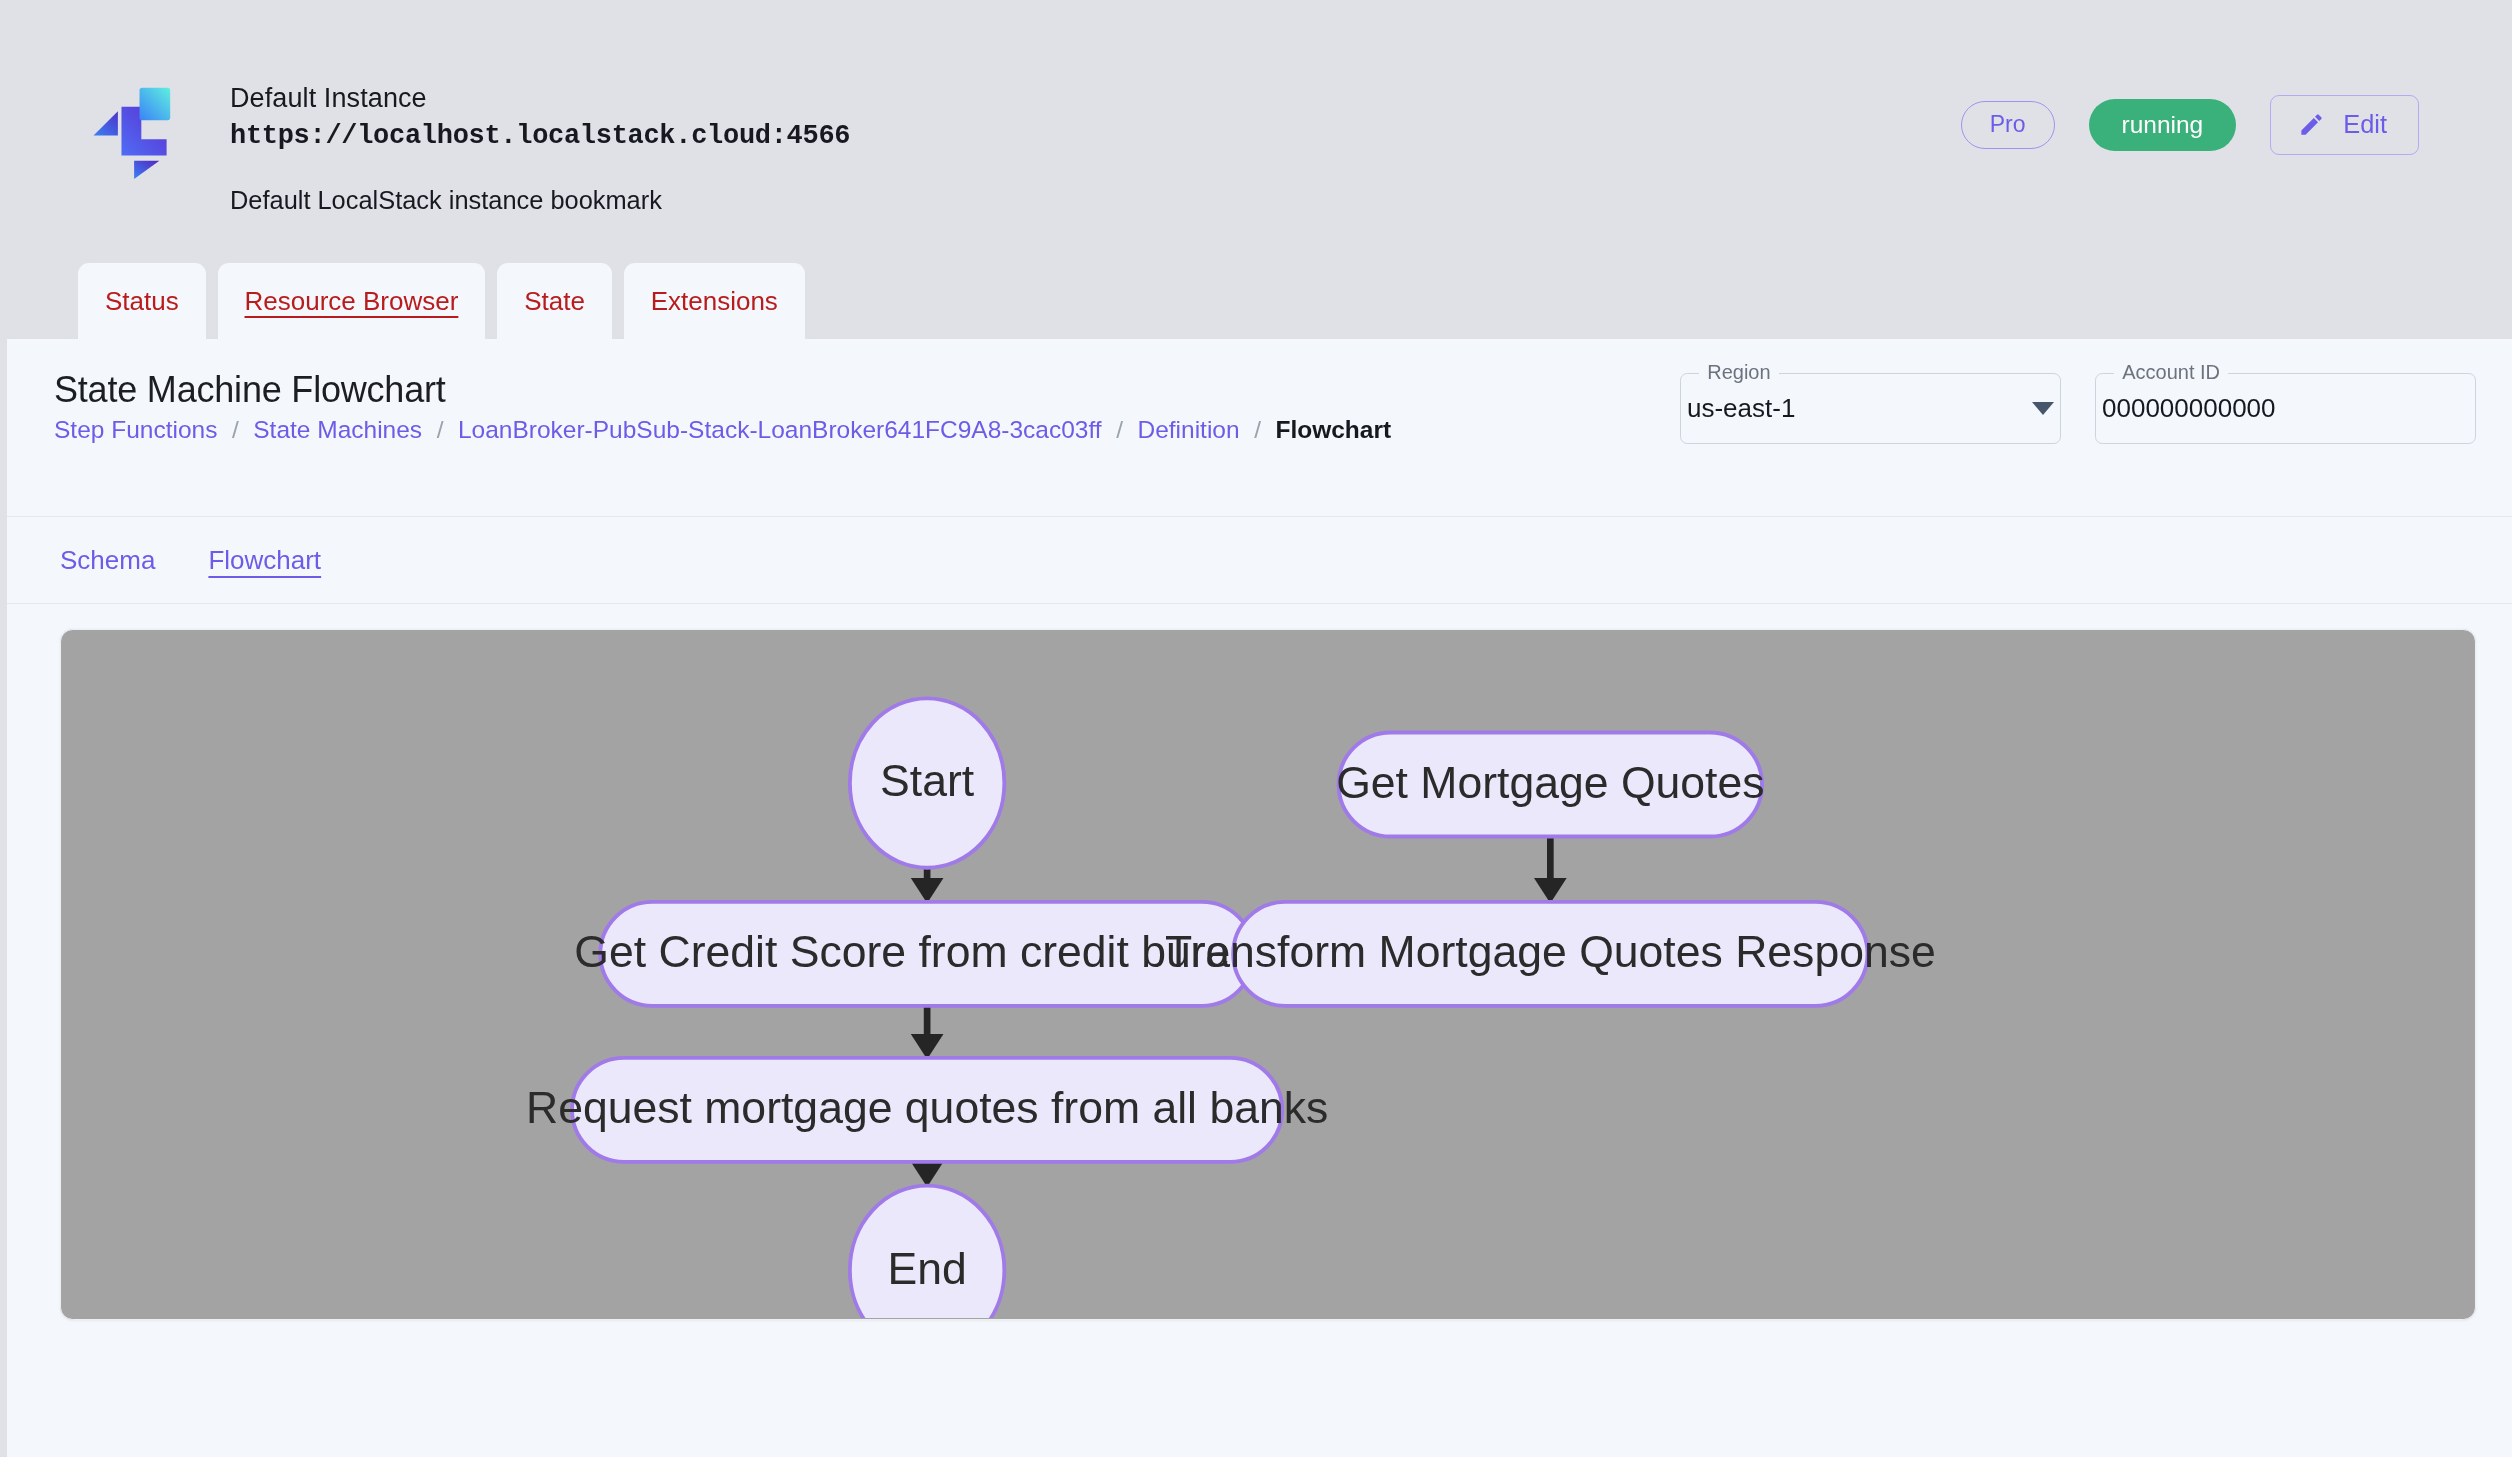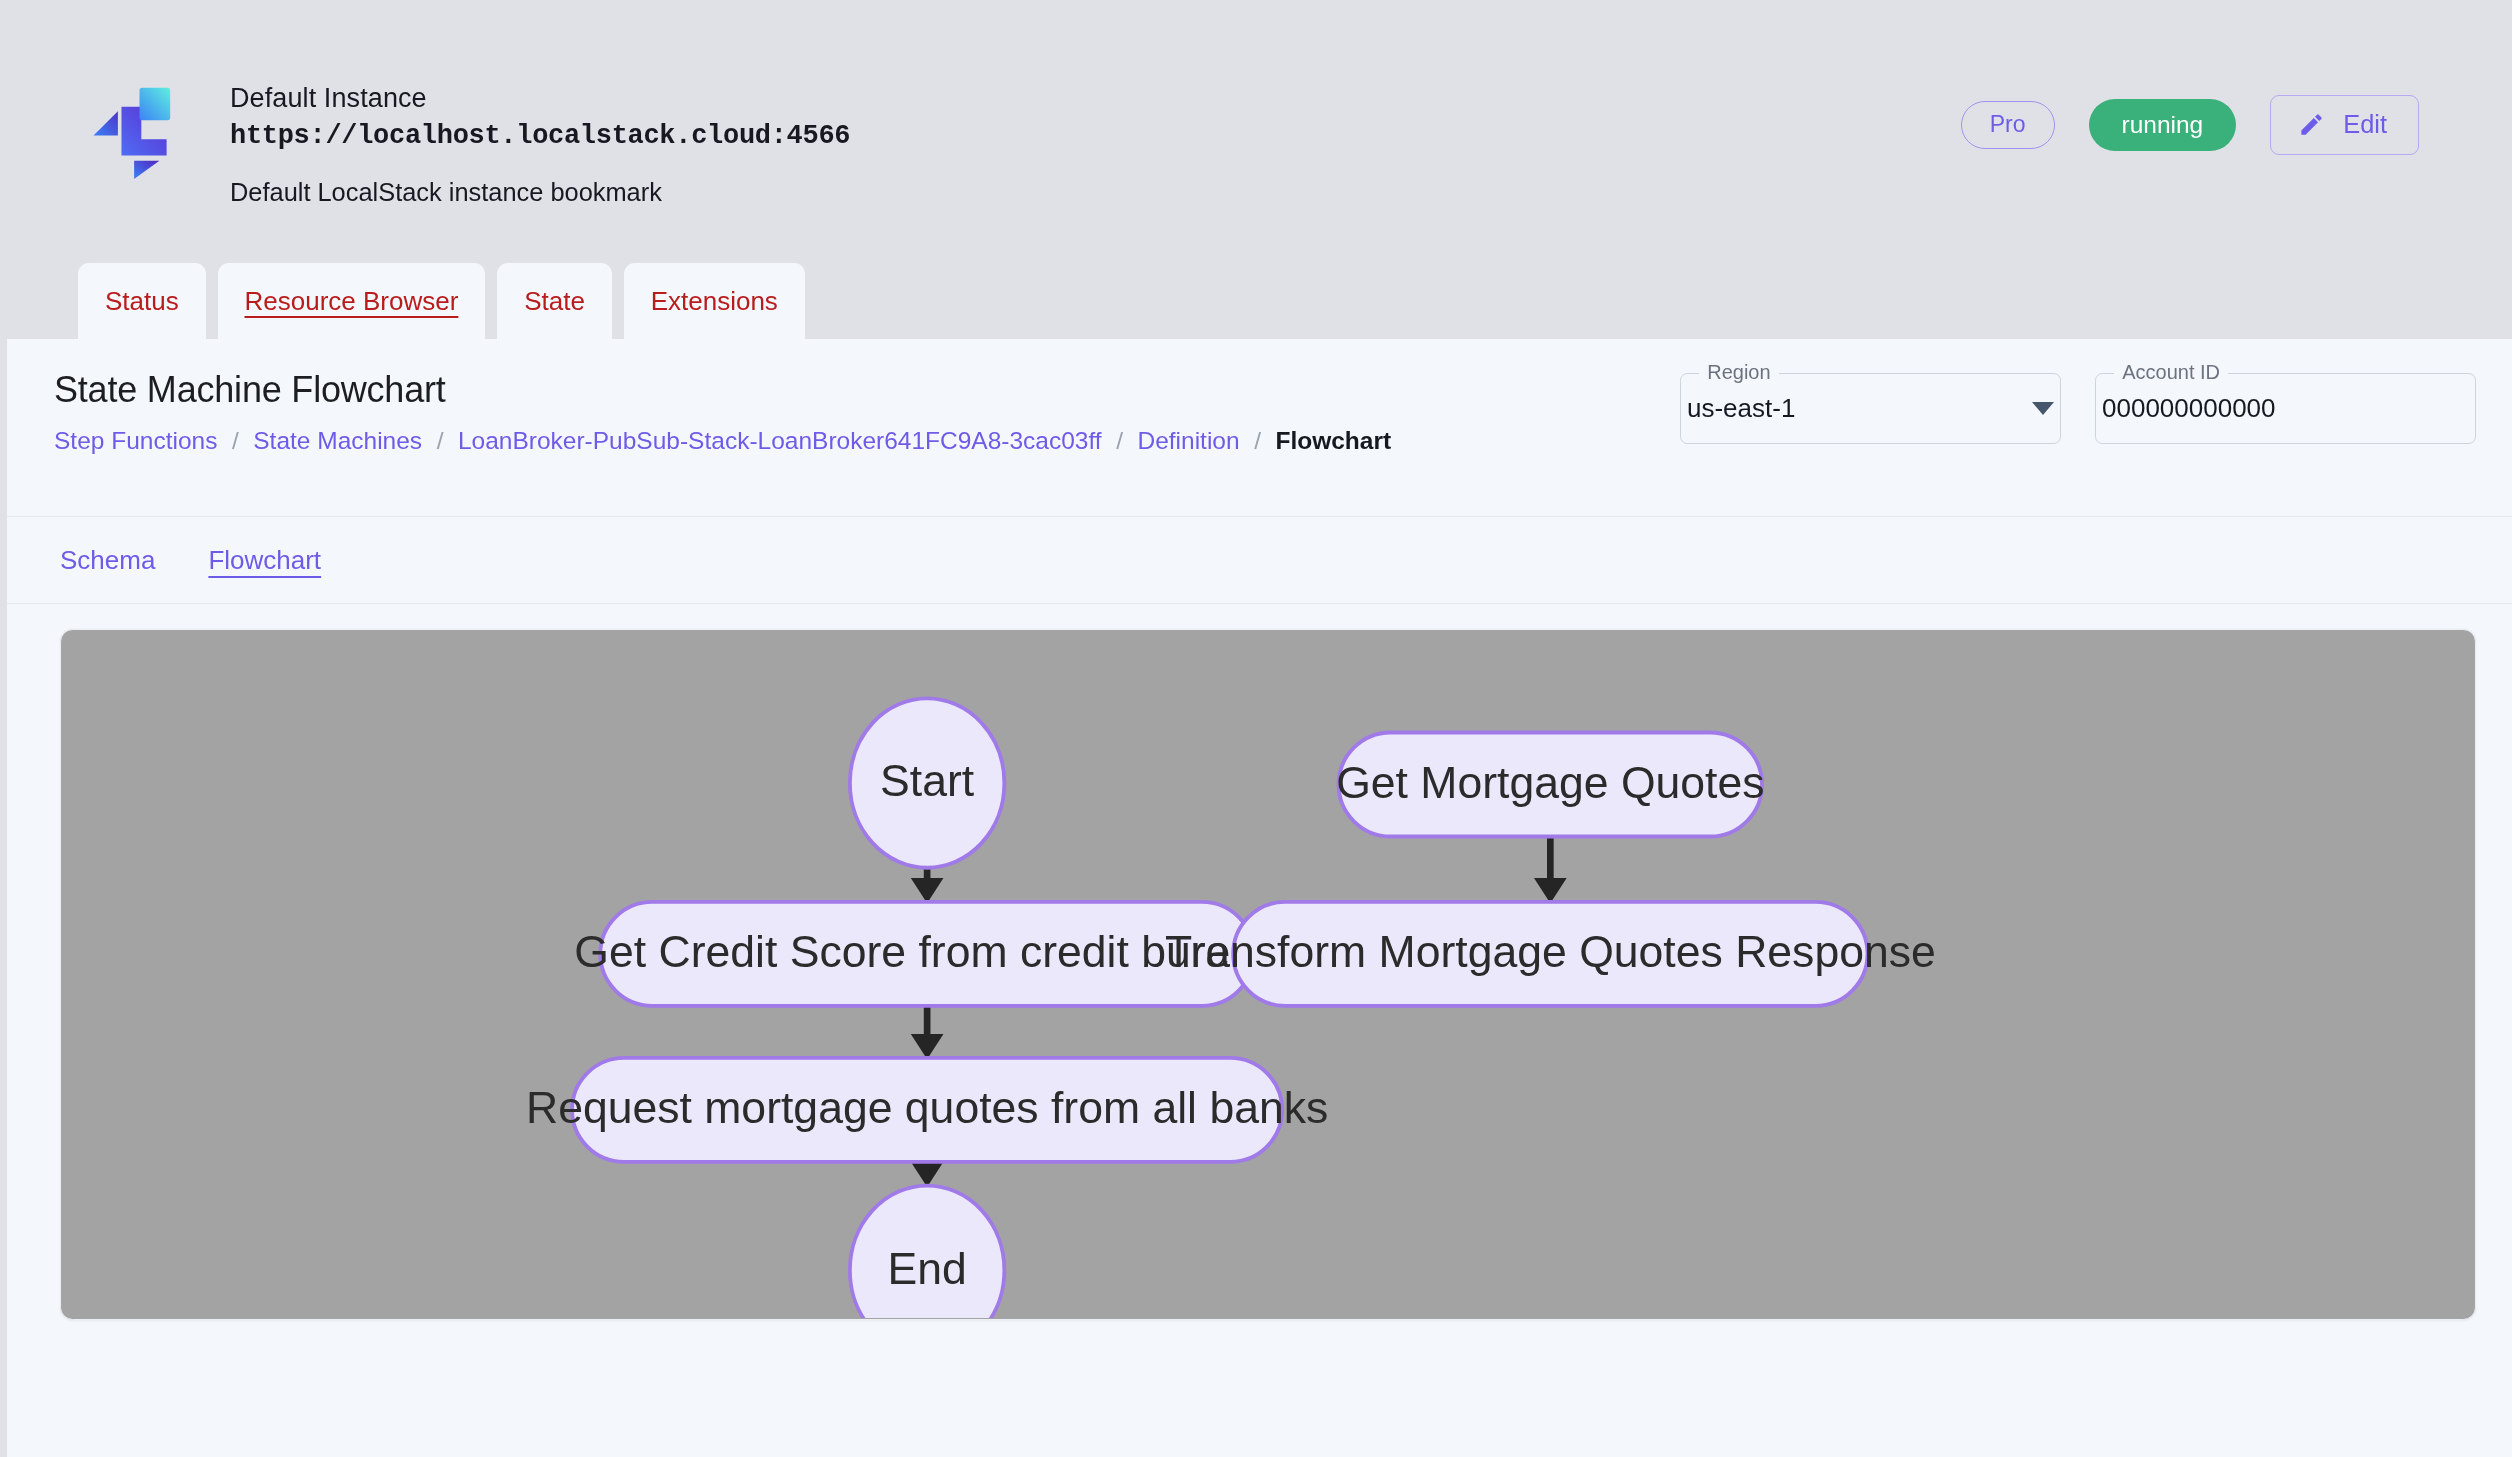--- a/index.html
+++ b/index.html
@@ -44,21 +44,21 @@
     font-size: 27px;
     font-weight: bold;
     color: #16191f;
     line-height: 40px;
     letter-spacing: -0.3px;
     margin-top: 0;
   }
   .instance-desc {
     font-size: 25.4px;
     color: #16191f;
-    margin-top: 20px;
+    margin-top: 28px;
     line-height: 33px;
   }
 
   .header-actions {
     position: absolute;
     top: 95px;
     right: 93px;
     display: flex;
     align-items: center;
     gap: 34px;
@@ -135,21 +135,20 @@
     border-bottom: 1.8px solid #e3e8ee;
     min-height: 178px;
   }
   .page-title {
     font-size: 36px;
     color: #1c1e21;
     line-height: 47px;
     letter-spacing: -0.2px;
   }
   .breadcrumb {
-    margin-top: 11px;
     font-size: 24.5px;
     line-height: 33px;
     display: flex;
     align-items: center;
     flex-wrap: nowrap;
   }
   .crumb { color: #6c5ce7; cursor: pointer; }
   .crumb.current { color: #16191f; font-weight: bold; cursor: default; }
   .crumb-sep { color: #9aa3ae; margin: 0 14.5px; }
 

